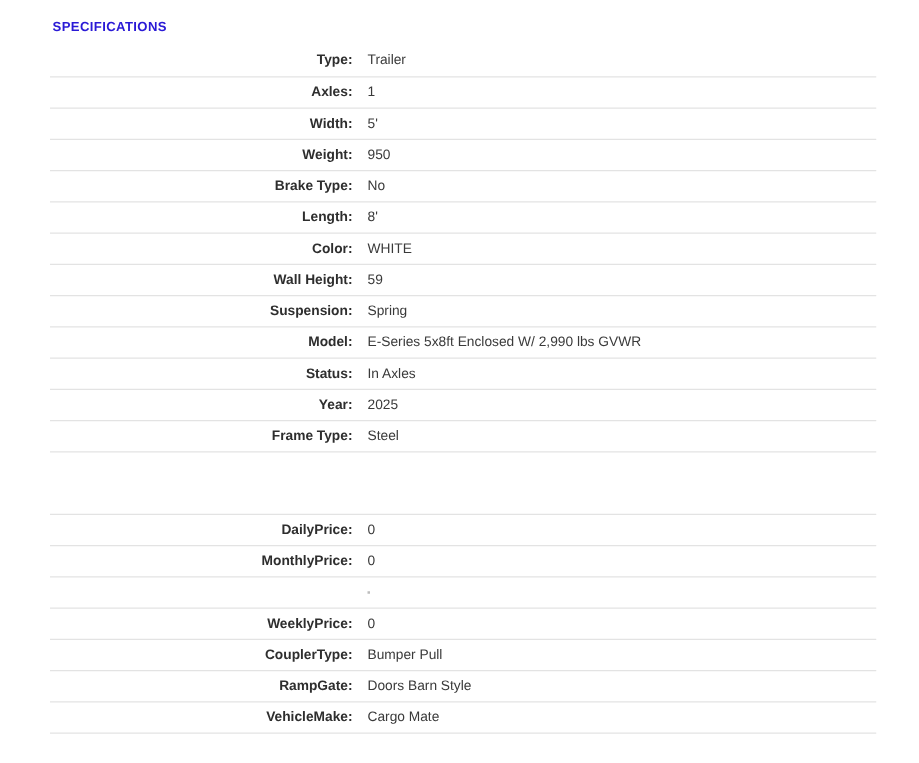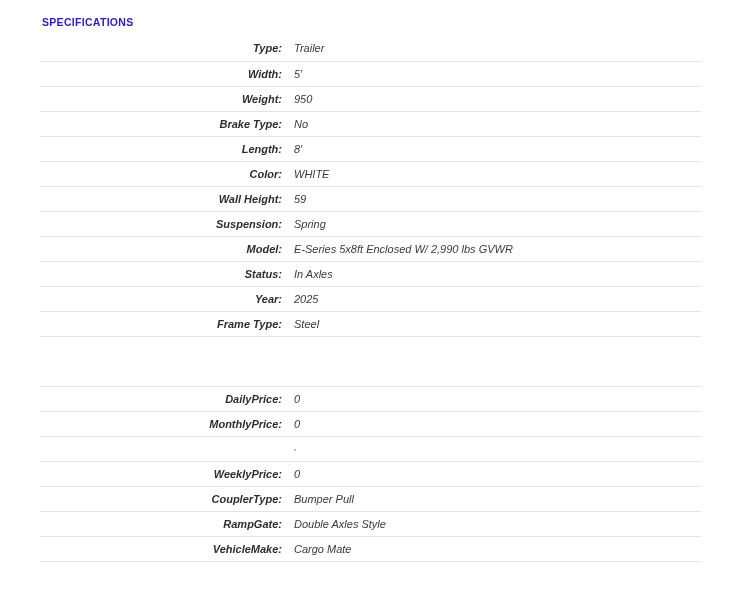--- a/index.html
+++ b/index.html
@@ -27,21 +27,20 @@
     letter-spacing: 0.3px;
     margin: 0 0 8px 2px;
   }
   table.spec-table {
     width: 100%;
     border-collapse: collapse;
     table-layout: fixed;
   }
   table.spec-table tr {
     height: 25px;
-    font-style: italic;
   }
   table.spec-table td {
     border-bottom: 1px solid #e3e3e3;
     font-size: 11px;
     padding: 0 6px;
     vertical-align: middle;
     height: 25px;
     box-sizing: border-box;
   }
   td.label {
@@ -77,20 +76,24 @@
 <body>
 
 <div class="page">
   <div class="section-title">SPECIFICATIONS</div>
 
   <table class="spec-table">
     <tbody>
       <tr>
         <td class="label">Type:</td>
         <td class="value">Trailer</td>
+      </tr>
+      <tr>
+        <td class="label">Axles:</td>
+        <td class="value">1</td>
       </tr>
       <tr>
         <td class="label">Width:</td>
         <td class="value">5'</td>
       </tr>
       <tr>
         <td class="label">Weight:</td>
         <td class="value">950</td>
       </tr>
       <tr>
@@ -156,21 +159,21 @@
       <tr>
         <td class="label">WeeklyPrice:</td>
         <td class="value">0</td>
       </tr>
       <tr>
         <td class="label">CouplerType:</td>
         <td class="value">Bumper Pull</td>
       </tr>
       <tr>
         <td class="label">RampGate:</td>
-        <td class="value">Double Axles Style</td>
+        <td class="value">Doors Barn Style</td>
       </tr>
       <tr>
         <td class="label">VehicleMake:</td>
         <td class="value">Cargo Mate</td>
       </tr>
 
     </tbody>
   </table>
 </div>
 

